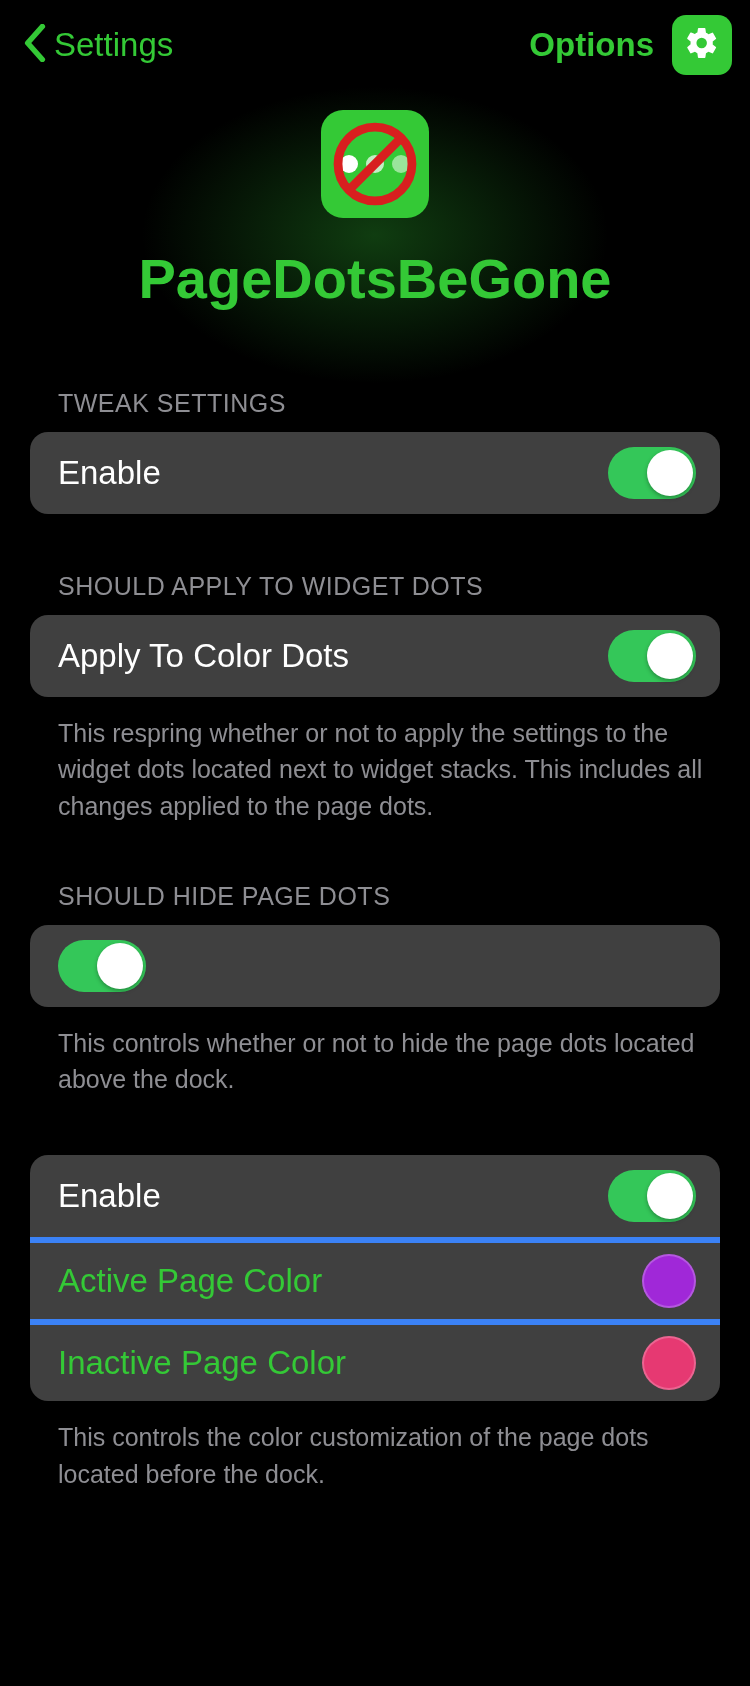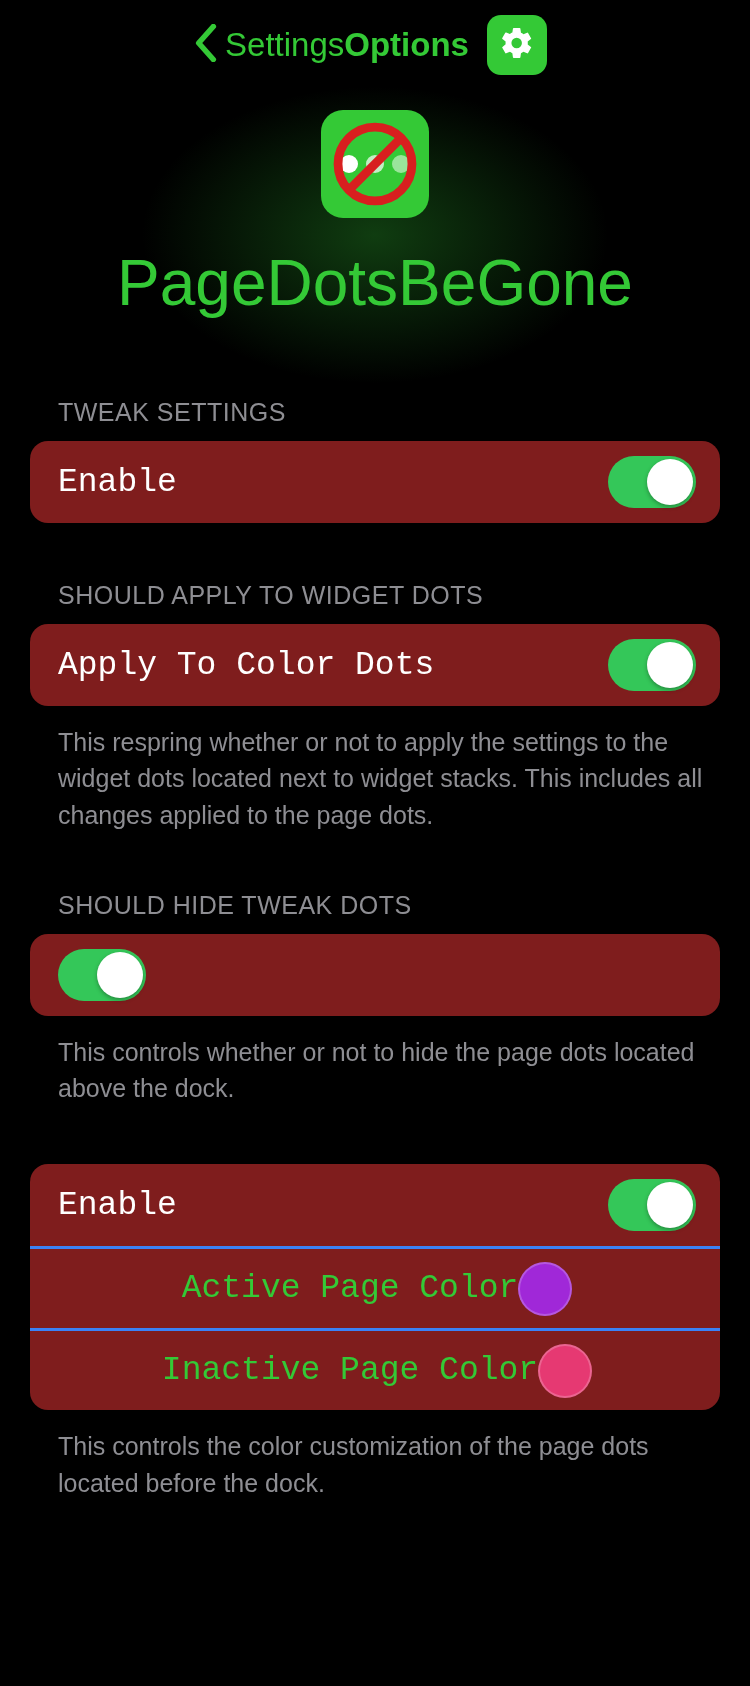--- a/index.html
+++ b/index.html
@@ -16,21 +16,22 @@
     overflow: hidden;
     position: relative;
   }
 
   
   .header {
     height: 90px;
     display: flex;
     align-items: center;
     padding: 0 18px 0 10px;
-    justify-content: center;
+    justify-content: space-between;
+    margin-left: 14px;
   }
   .header-left {
     display: flex;
     align-items: center;
     gap: 8px;
     cursor: pointer;
   }
   .back-chevron svg {
     width: 22px;
     height: 38px;
@@ -110,57 +111,55 @@
   .prohibit {
     position: absolute;
     top: 50%; left: 50%;
     transform: translate(-50%,-50%);
     width: 88px; height: 88px;
   }
   .app-title {
     position: relative;
     z-index: 1;
     color: #34c936;
-    font-size: 64px;
-    font-weight: 400;
+    font-size: 56px;
+    font-weight: 700;
     margin-top: 28px;
   }
 
   
   .content {
     padding: 0 30px;
   }
   .section {
     margin-top: 58px;
   }
   .section:first-child {
     margin-top: 48px;
   }
   .section-header {
     color: #8e8e93;
     font-size: 25px;
     letter-spacing: 0.5px;
     margin: 0 0 14px 28px;
   }
   .group {
-    background: #7f1d1d;
+    background: #404040;
     border-radius: 18px;
     overflow: hidden;
-    font-family: Liberation Mono, monospace;
   }
   .cell {
     min-height: 82px;
     padding: 0 24px 0 28px;
     display: flex;
     align-items: center;
     justify-content: space-between;
   }
   .cell + .cell {
-    border-top: 3px solid #3b82f6;
-    justify-content: center;
+    border-top: 6px solid #3b82f6;
   }
   .cell-label {
     font-size: 33px;
     color: #ffffff;
   }
   .cell-label.accent {
     color: #34c936;
   }
   .footer-text {
     color: #8e8e93;
@@ -260,21 +259,21 @@
         <span class="cell-label">Apply To Color Dots</span>
         <div class="switch">
             <div class="knob"></div>
           </div>
       </div>
     </div>
     <div class="footer-text">This respring whether or not to apply the settings to the widget dots located next to widget stacks. This includes all changes applied to the page dots.</div>
   </div>
 
   <div class="section">
-    <div class="section-header">SHOULD HIDE TWEAK DOTS</div>
+    <div class="section-header">SHOULD HIDE PAGE DOTS</div>
     <div class="group">
       <div class="cell">
         <div class="switch">
             <div class="knob"></div>
           </div>
       </div>
     </div>
     <div class="footer-text">This controls whether or not to hide the page dots located above the dock.</div>
   </div>
 

